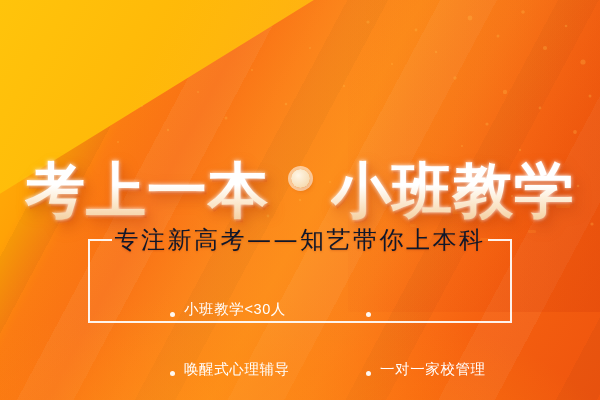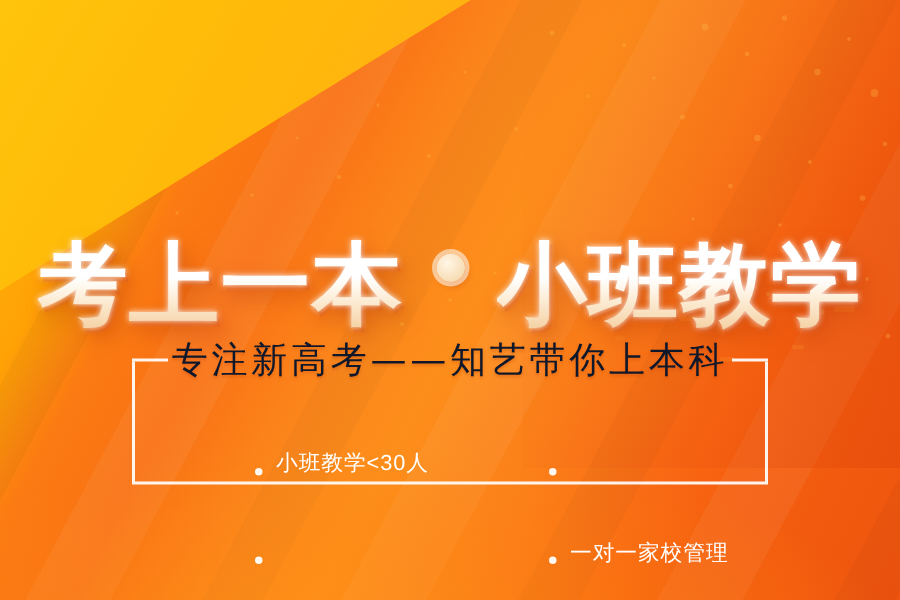--- a/index.html
+++ b/index.html
@@ -320,20 +320,21 @@
   <div class="features">
     <div class="feature">
       <span class="bullet"></span>
       <span>小班教学&lt;30人</span>
     </div>
     <div class="feature">
       <span class="bullet"></span>
     </div>
     <div class="feature">
       <span class="bullet"></span>
+      <span>唤醒式心理辅导</span>
     </div>
     <div class="feature">
       <span class="bullet"></span>
       <span>一对一家校管理</span>
     </div>
   </div>
 
 </div>
 
 </body></html>

